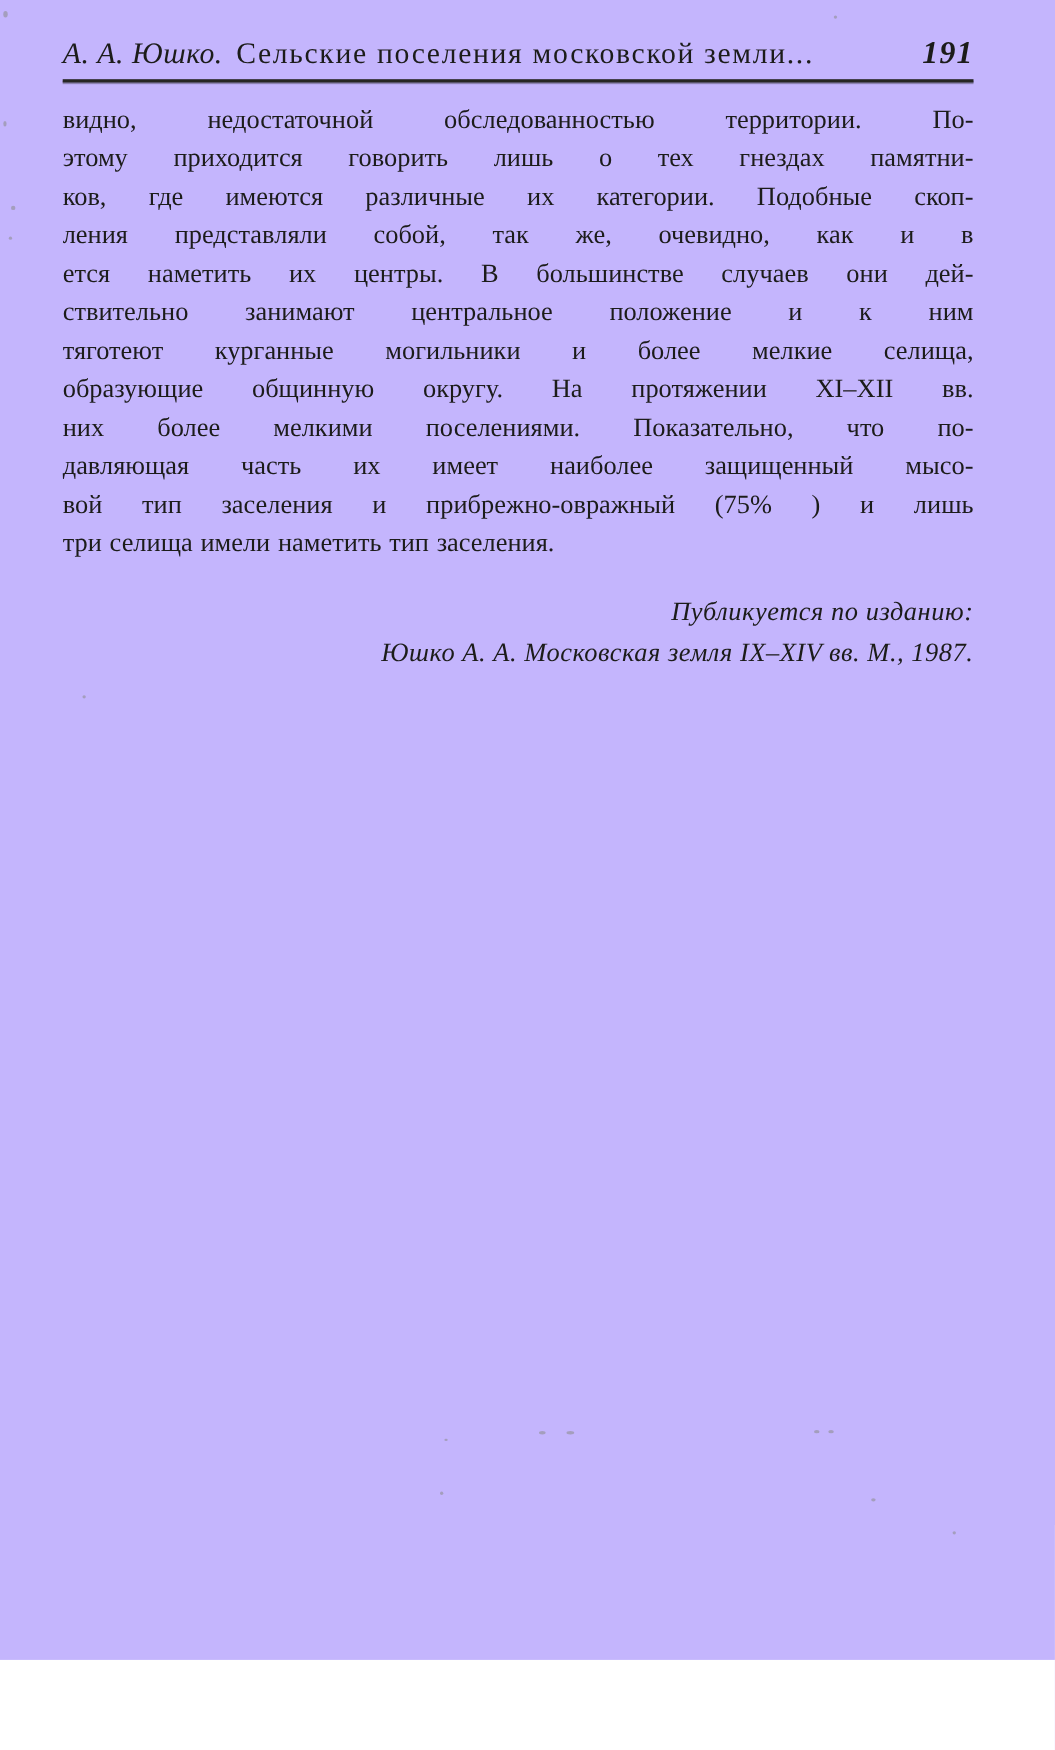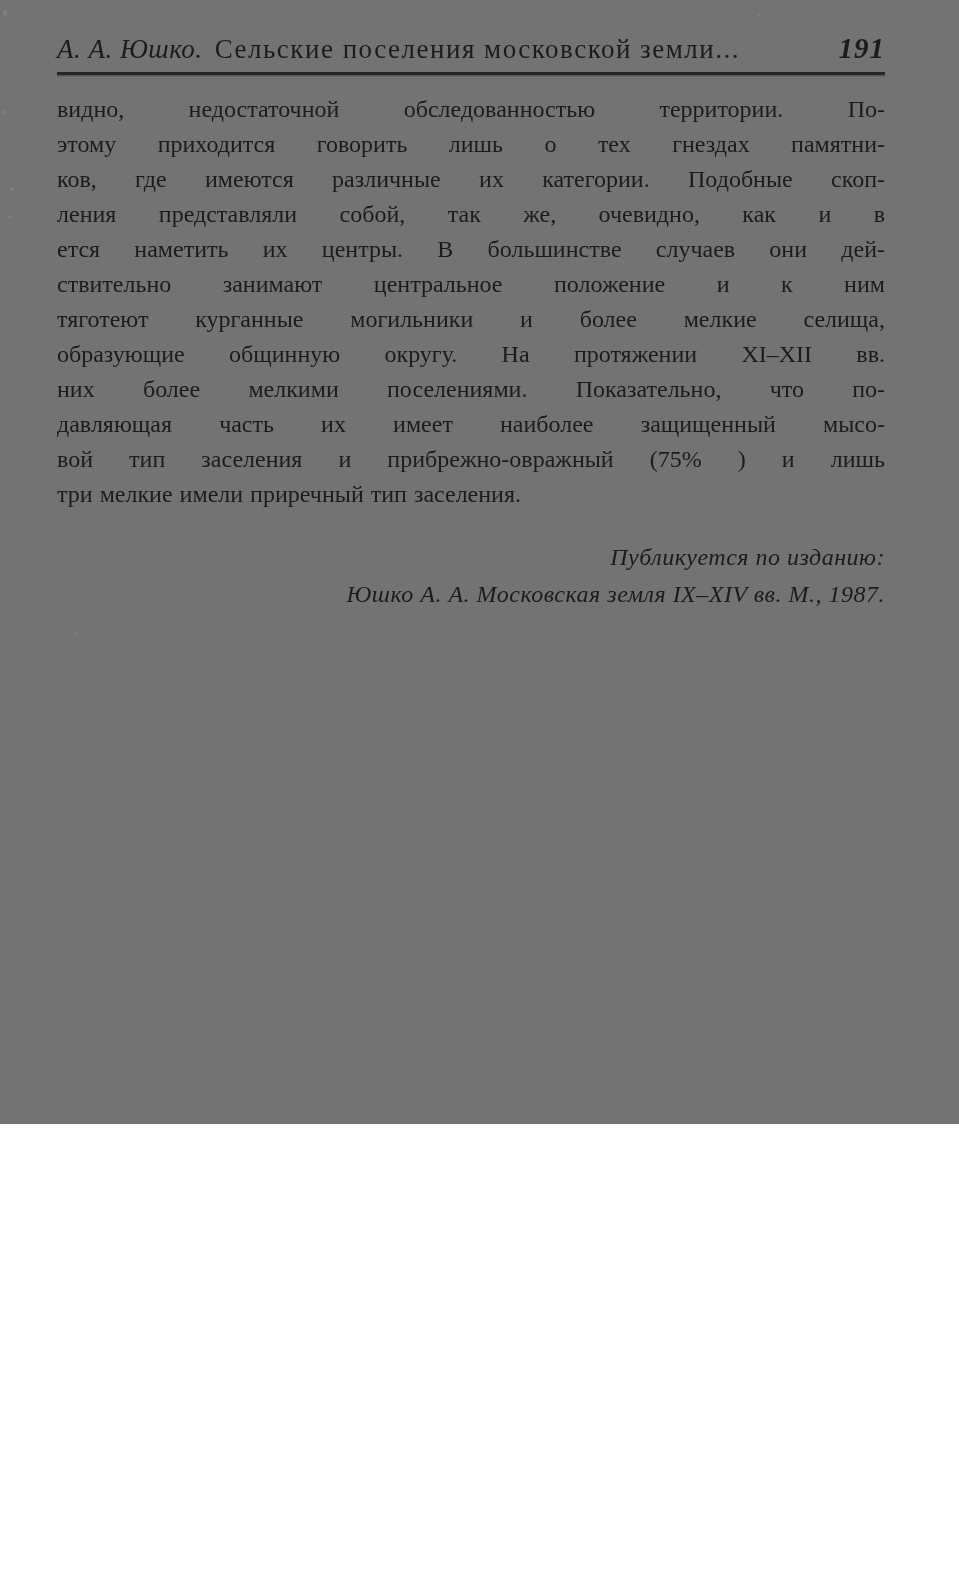--- a/index.html
+++ b/index.html
@@ -3,22 +3,22 @@
 <meta charset="utf-8">
 <style>
   html, body {
     margin: 0;
     padding: 0;
     background: #ffffff;
   }
   .page {
     position: relative;
     width: 959px;
-    height: 1124px;
-    background: #737373;
+    height: 1509px;
+    background: #c4b5fd;
     font-family: "Liberation Serif", "DejaVu Serif", serif;
     color: #1c1c1a;
     overflow: hidden;
     box-sizing: border-box;
   }
   .content {
     position: absolute;
     left: 57px;
     top: 0;
     width: 828px;
@@ -107,21 +107,21 @@
       <div class="line">этому приходится говорить лишь о тех гнездах памятни-</div>
       <div class="line">ков, где имеются различные их категории. Подобные скоп-</div>
       <div class="line">ления представляли собой, так же, очевидно, как и в</div>
       <div class="line">ется наметить их центры. В большинстве случаев они дей-</div>
       <div class="line">ствительно занимают центральное положение и к ним</div>
       <div class="line">тяготеют курганные могильники и более мелкие селища,</div>
       <div class="line">образующие общинную округу. На протяжении XI–XII вв.</div>
       <div class="line">них более мелкими поселениями. Показательно, что по-</div>
       <div class="line">давляющая часть их имеет наиболее защищенный мысо-</div>
       <div class="line">вой тип заселения и прибрежно-овражный (75% ) и лишь</div>
-      <div class="line last">три мелкие имели приречный тип заселения.</div>
+      <div class="line last">три селища имели наметить тип заселения.</div>
     </main>
 
     <div class="colophon">
       <div class="colophon-line">Публикуется по изданию:</div>
       <div class="colophon-line">Юшко А. А. Московская земля IX–XIV вв. М., 1987.</div>
     </div>
 
   </div>
 
   <div class="speck" style="left:3px;   top:10px;   width:4px; height:6px;"></div>

